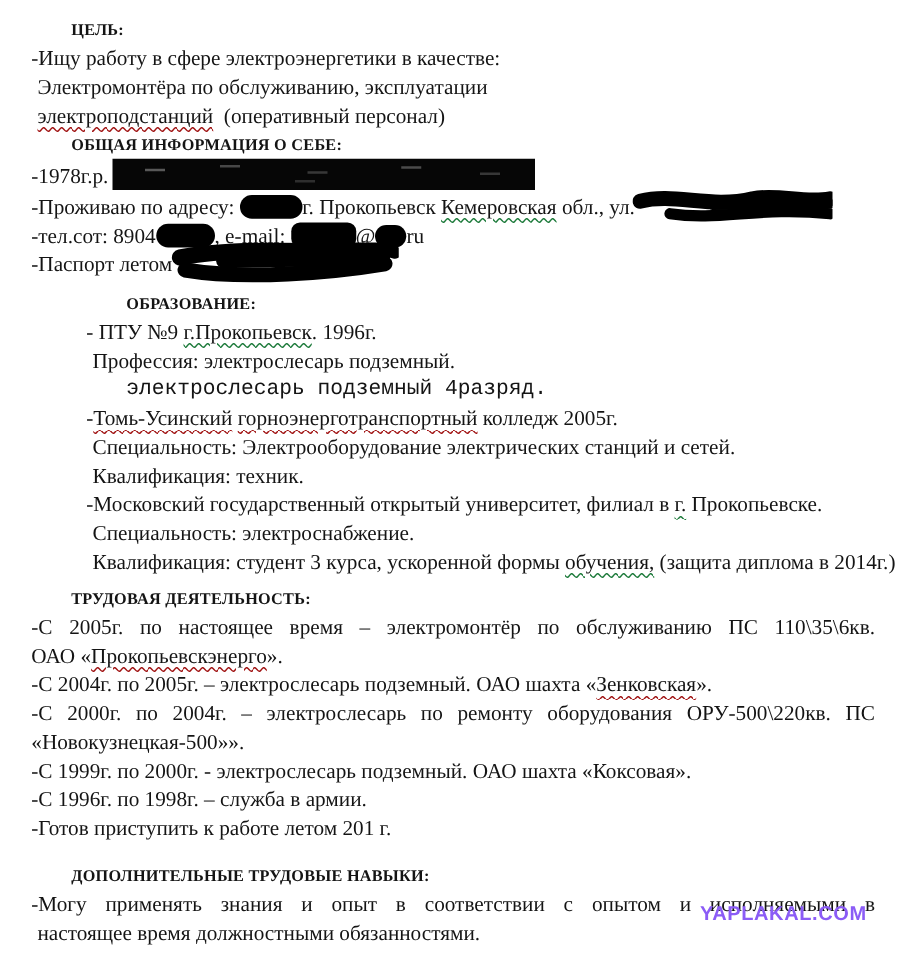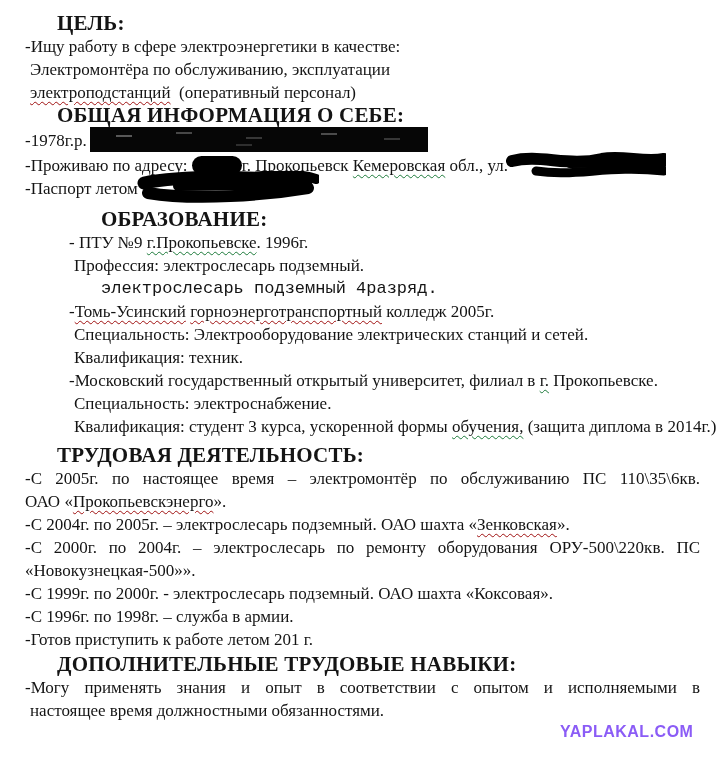--- a/index.html
+++ b/index.html
@@ -5,25 +5,25 @@
   html,body{margin:0;padding:0;background:#ffffff;}
   .page{
     position:relative;width:726px;height:764px;overflow:hidden;background:#ffffff;
     box-sizing:border-box;padding:12px 0 0 25px;
     font-family:"Liberation Serif","DejaVu Serif",serif;
     font-size:17px;color:#141414;
   }
   .line{white-space:pre;line-height:23px;height:23px;}
   .cont{padding-left:5px;}
   .ind2{padding-left:32px;font-family:Liberation Mono, monospace;}
-  .heading{font-size:21px;font-weight:bold;margin:0 0 0 32px;line-height:23px;letter-spacing:.2px;}
+  .heading{font-size:13px;font-weight:bold;margin:0 0 0 32px;line-height:23px;letter-spacing:.2px;}
   .sec-info{}
   .sec-edu{margin-top:8px;margin-left:44px;}
   .sec-work{margin-top:6px;}
-  .sec-skills{margin-top:2px;}
+  .sec-skills{margin-top:15px;}
   .just{white-space:normal;width:675px;text-align:justify;text-align-last:justify;}
   .sq-red{text-decoration:underline;text-decoration-style:wavy;text-decoration-color:#a01212;
           text-decoration-thickness:1px;text-underline-offset:3px;}
   .sq-green{text-decoration:underline;text-decoration-style:wavy;text-decoration-color:#1c7a3a;
           text-decoration-thickness:1px;text-underline-offset:3px;}
   
   .bar{position:relative;display:inline-block;width:338px;height:25px;background:#060606;
        vertical-align:-6px;margin-left:3px;}
   .bar::before{content:"";position:absolute;left:26px;top:8px;width:16px;height:2px;background:rgba(170,170,170,.5);
        box-shadow:60px -3px 0 rgba(150,150,150,.45),130px 2px 0 rgba(150,150,150,.35),
@@ -56,31 +56,32 @@
   </section>
 
   <section class="sec-info">
     <h2 class="heading">ОБЩАЯ ИНФОРМАЦИЯ О СЕБЕ:</h2>
     <div class="line" style="height:27px;"><span>-1978г.р.</span><span class="bar"></span></div>
     <div class="line"><span>-Проживаю по адресу: </span><span class="blob blob-zip"></span><span>г. Прокопьевск </span><span class="sq-green">Кемеровская</span><span> обл., ул. </span><span class="scribble scr-street"><svg width="160" height="36" viewBox="0 0 160 36">
             <path d="M6 14 C 34 7, 62 20, 96 12 C 116 8, 138 16, 158 12" stroke="#000" stroke-width="12" fill="none" stroke-linecap="round"></path>
             <path d="M30 24 C 70 30, 102 18, 158 24" stroke="#000" stroke-width="9" fill="none" stroke-linecap="round"></path>
             <path d="M64 17 L 158 16" stroke="#000" stroke-width="8" fill="none" stroke-linecap="round"></path>
           </svg></span></div>
+    <div class="line"><span>-тел.сот: 8904</span><span class="blob blob-phone"></span><span>, e-mail: </span><span class="blob blob-mail"></span><span>@</span><span class="blob blob-dom"></span><span>ru</span></div>
     <div class="line"><span>-Паспорт летом</span><span class="scribble scr-passport"><svg width="185" height="34" viewBox="0 0 185 34">
             <path d="M10 12 C 48 4, 120 6, 172 10" stroke="#000" stroke-width="13" fill="none" stroke-linecap="round"></path>
             <path d="M14 22 C 62 30, 132 24, 174 17" stroke="#000" stroke-width="12" fill="none" stroke-linecap="round"></path>
             <path d="M44 15 L 156 14" stroke="#000" stroke-width="10" fill="none" stroke-linecap="round"></path>
             <path d="M120 6 C 150 2, 170 4, 182 8" stroke="#000" stroke-width="10" fill="none" stroke-linecap="round"></path>
           </svg></span></div>
   </section>
 
   <section class="sec-edu">
     <h2 class="heading">ОБРАЗОВАНИЕ:</h2>
-    <div class="line"><span>- ПТУ №9 </span><span class="sq-green">г.Прокопьевске</span><span>. 1996г.</span></div>
+    <div class="line"><span>- ПТУ №9 </span><span class="sq-green">г.Прокопьевск</span><span>. 1996г.</span></div>
     <div class="line cont"><span>Профессия: электрослесарь подземный.</span></div>
     <div class="line ind2"><span>электрослесарь подземный 4разряд.</span></div>
     <div class="line"><span>-</span><span class="sq-red">Томь-Усинский</span><span> </span><span class="sq-red">горноэнерготранспортный</span><span> колледж 2005г.</span></div>
     <div class="line cont"><span>Специальность: Электрооборудование электрических станций и сетей.</span></div>
     <div class="line cont"><span>Квалификация: техник.</span></div>
     <div class="line"><span>-Московский государственный открытый университет, филиал в </span><span class="sq-green">г.</span><span> Прокопьевске.</span></div>
     <div class="line cont"><span>Специальность: электроснабжение.</span></div>
     <div class="line cont"><span>Квалификация: студент 3 курса, ускоренной формы </span><span class="sq-green">обучения,</span><span> (защита диплома в 2014г.)</span></div>
   </section>
 

